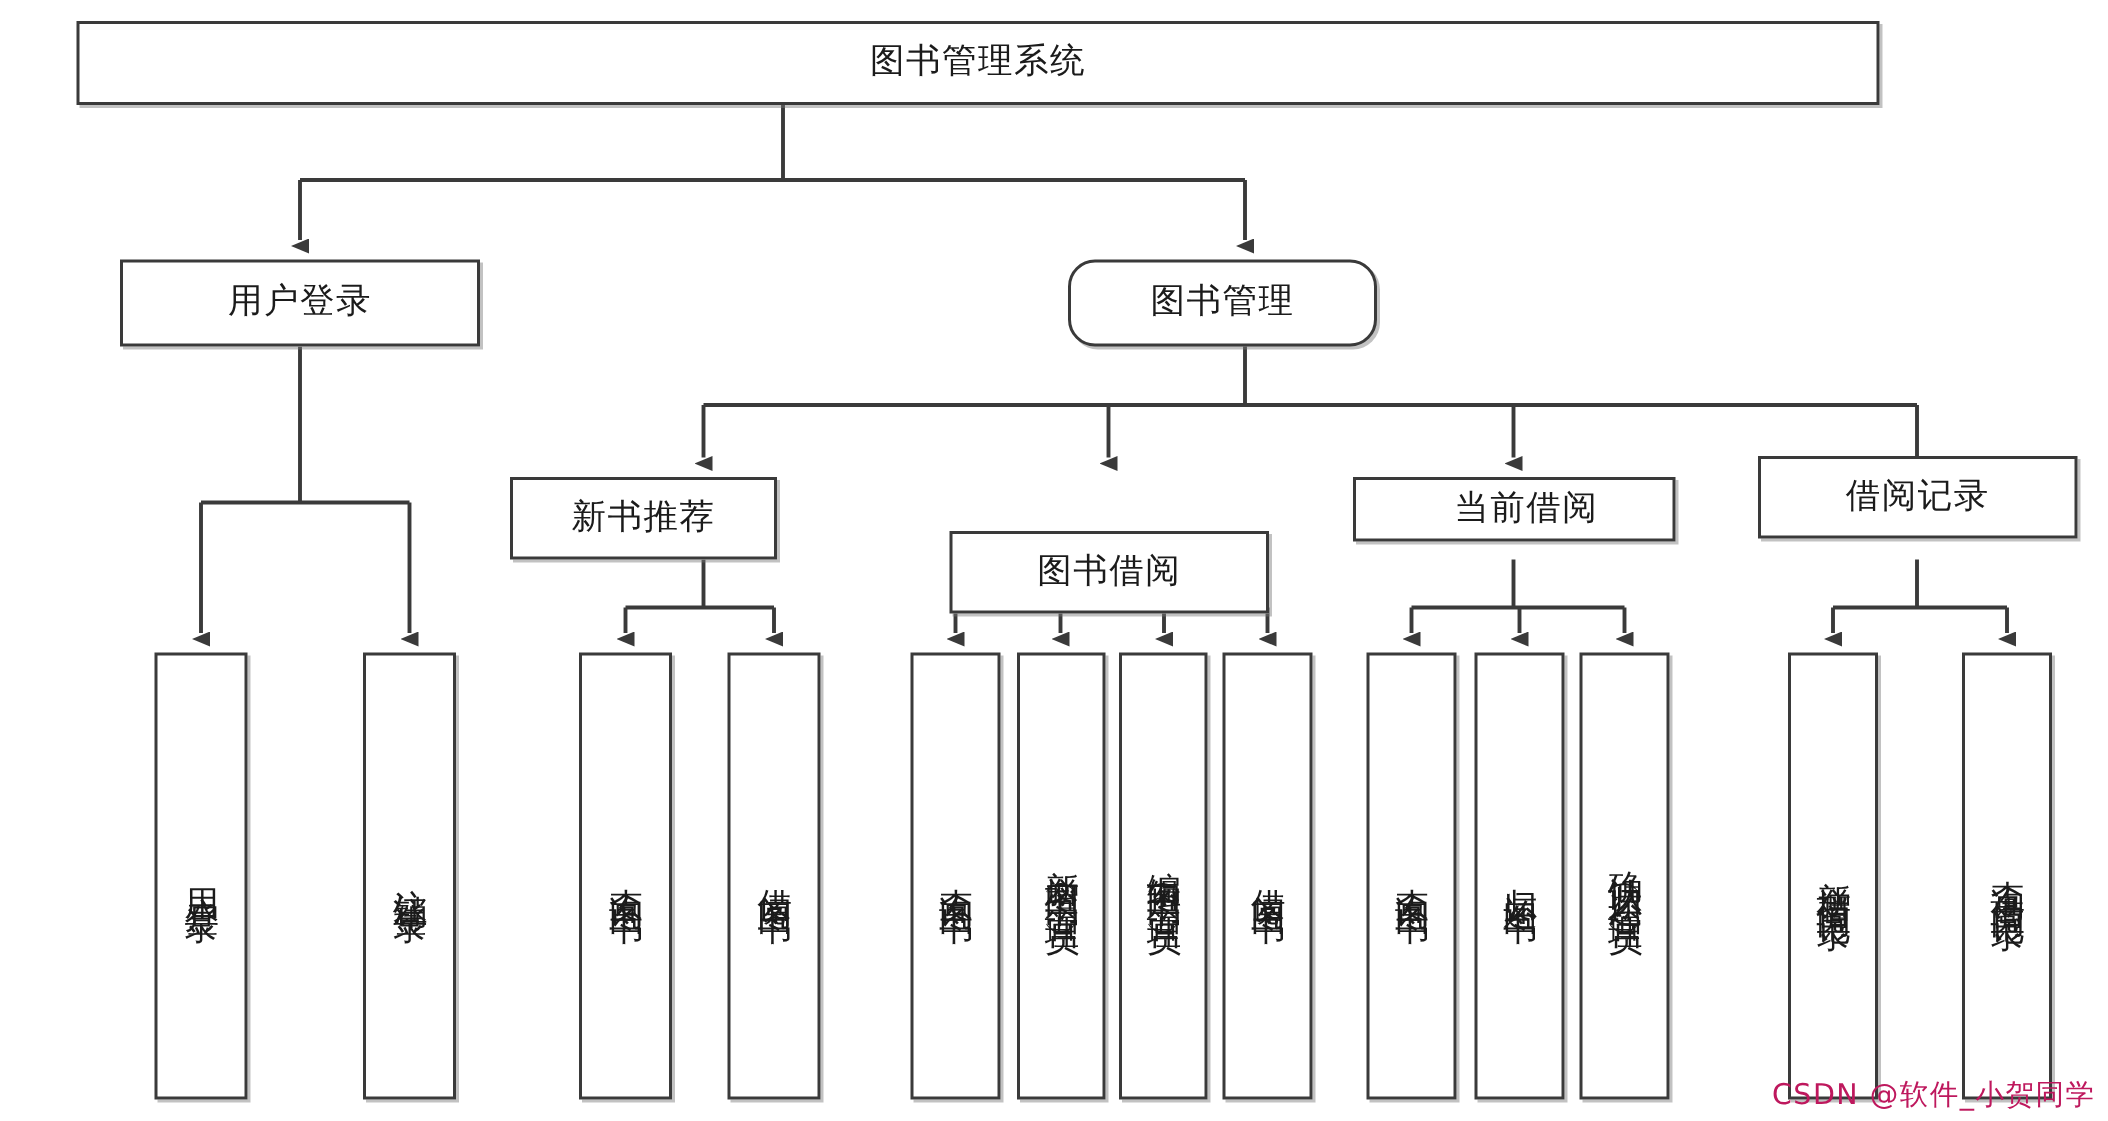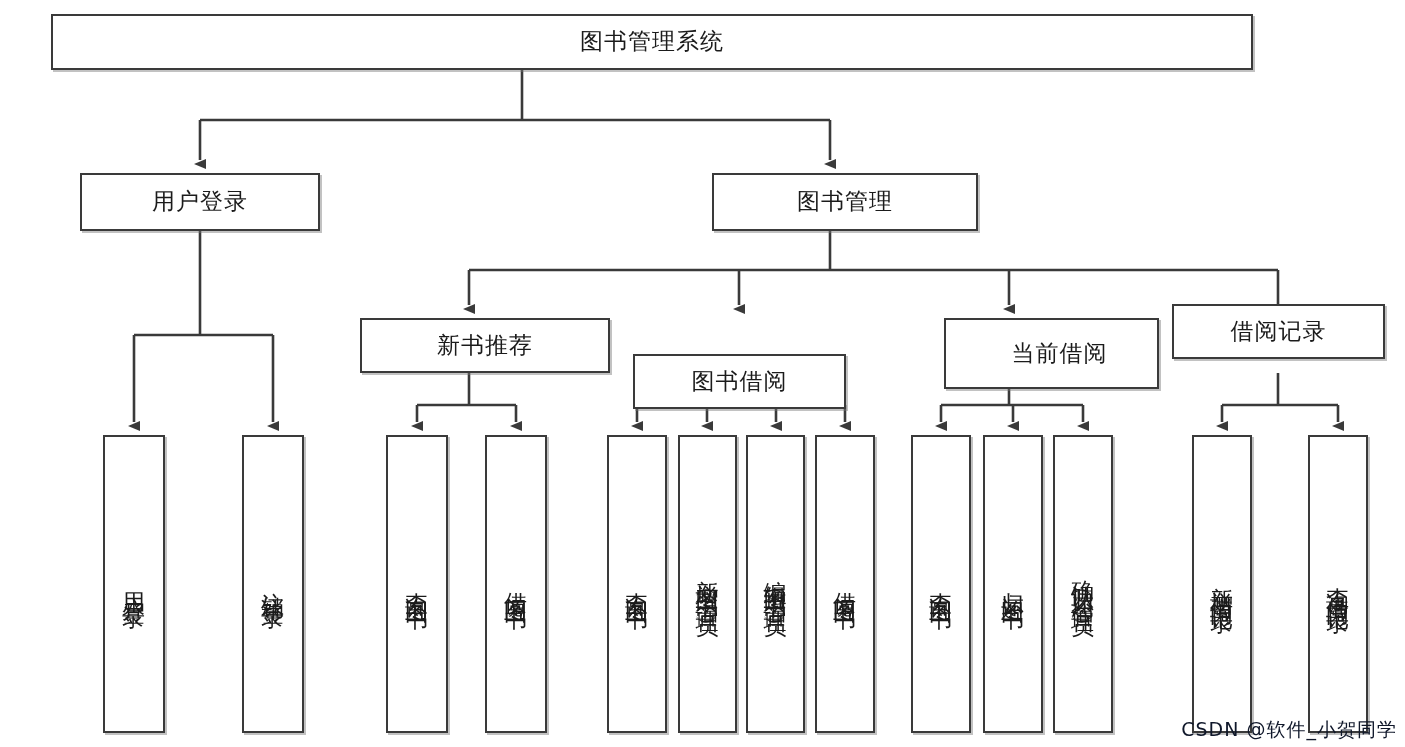--- a/index.html
+++ b/index.html
@@ -56,21 +56,21 @@
   .node.vertical .vlabel {
     writing-mode: vertical-rl;
     text-orientation: upright;
     display: block;
   }
   #watermark {
     position: absolute;
     right: 8px;
     bottom: 4px;
     font-size: 19px;
-    color: #0f172a;
+    color: #be185d;
     letter-spacing: 1px;
     z-index: 5;
     white-space: nowrap;
     font-family: "DejaVu Sans", "Liberation Sans", sans-serif;
   }
 </style>
 </head>
 <body>
 
 <div id="diagram-root">
@@ -125,31 +125,31 @@
     </g>
   </svg>
 
   <div class="node horizontal" id="node-root" style="left: 20px; top: 14px; width: 1202px; height: 56px; margin-left: 31px;">
     <span>图书管理系统</span>
   </div>
 
   <div class="node horizontal" id="node-l1-0" style="left: 80px; top: 173px; width: 240px; height: 58px;">
     <span>用户登录</span>
   </div>
-  <div class="node horizontal" id="node-l1-1" style="left: 712px; top: 173px; width: 266px; height: 58px;">
+  <div class="node horizontal" id="node-l1-1" style="left: 712px; top: 173px; width: 206px; height: 58px; border-radius: 18px;">
     <span>图书管理</span>
   </div>
 
-  <div class="node horizontal" id="node-l2-0" style="left: 360px; top: 318px; width: 250px; height: 55px;">
+  <div class="node horizontal" id="node-l2-0" style="left: 340px; top: 318px; width: 178px; height: 55px;">
     <span>新书推荐</span>
   </div>
   <div class="node horizontal" id="node-l2-1" style="left: 633px; top: 318px; width: 213px; height: 55px; margin-top: 36px;">
     <span>图书借阅</span>
   </div>
-  <div class="node horizontal" id="node-l2-2" style="left: 944px; top: 318px; width: 215px; height: 71px; padding-left: 16px;">
+  <div class="node horizontal" id="node-l2-2" style="left: 902px; top: 318px; width: 215px; height: 43px; padding-left: 16px;">
     <span>当前借阅</span>
   </div>
   <div class="node horizontal" id="node-l2-3" style="left: 1172px; top: 304px; width: 213px; height: 55px;">
     <span>借阅记录</span>
   </div>
 
   <div class="node vertical" id="node-leaf-0" style="left: 103px; top: 435px; width: 62px; height: 298px;">
     <span class="vlabel">用户登录</span>
   </div>
   <div class="node vertical" id="node-leaf-1" style="left: 242px; top: 435px; width: 62px; height: 298px;">

